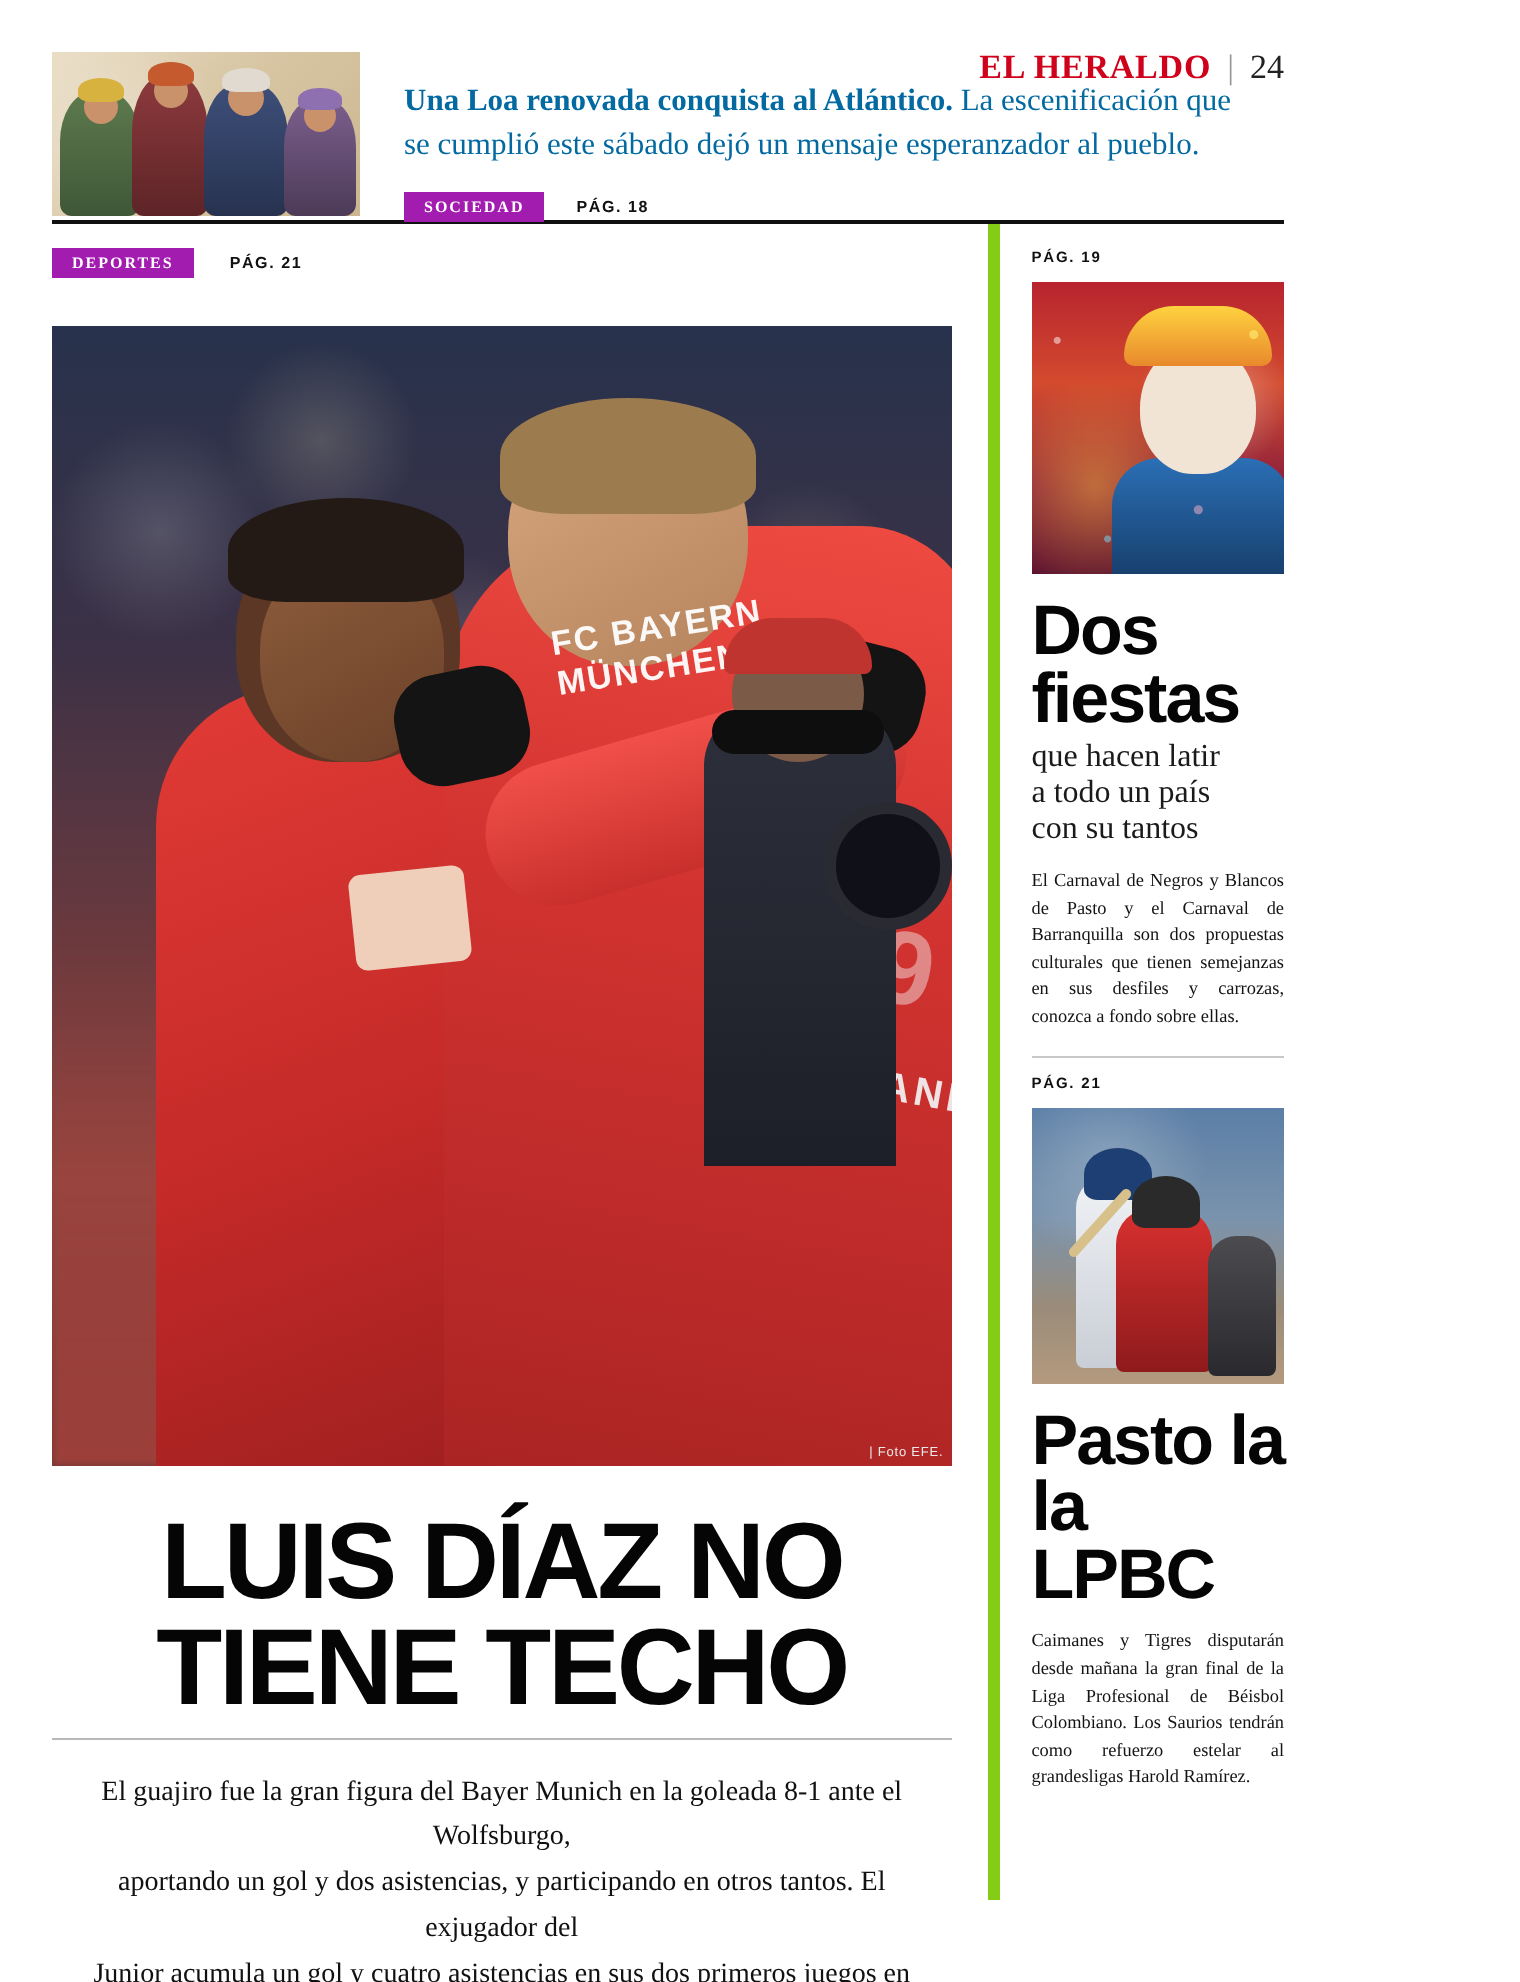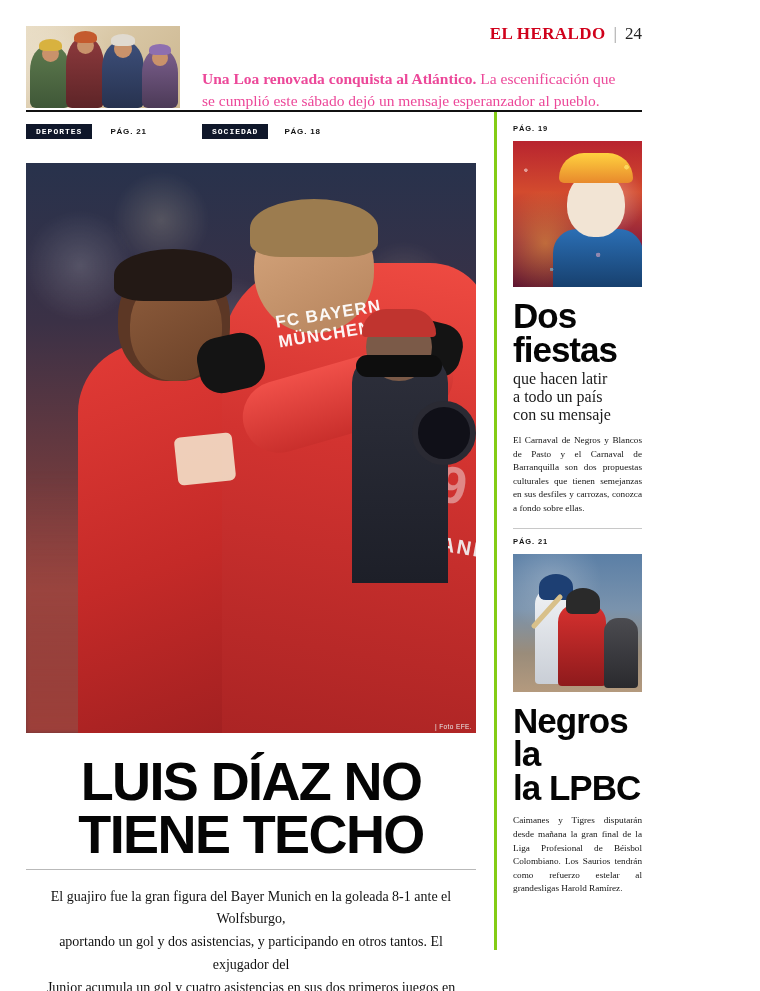--- a/index.html
+++ b/index.html
@@ -101,37 +101,36 @@
   .t4 { left: 123px;bottom: 53px; width: 22px; height: 11px; background:#8e6fb0; }
 
   .promo-text {
     margin-left: 22px;
     padding-top: 18px;
     max-width: 470px;
   }
   .promo-head {
     font-size: 15.5px;
     line-height: 1.42;
-    color: #ec4899;
+    color: #0369a1;
     font-family: "Liberation Serif", serif;
-    margin-top: 28px;
   }
   .promo-head b { font-weight: bold; }
   .promo-head .light { font-weight: normal; }
 
   .tagrow {
     margin-top: 12px;
     display: flex;
     align-items: center;
     gap: 16px;
   }
   .tag {
-    background: #0f172a;
+    background: #a21caf;
     color: #fff;
-    font-family: Liberation Mono, monospace;
+    font-family: Liberation Serif, serif;
     font-size: 8px;
     font-weight: bold;
     letter-spacing: 1px;
     padding: 3px 10px 3px 10px;
     display: inline-block;
   }
   .pagref {
     font-family: "Liberation Sans", sans-serif;
     font-size: 8px;
     font-weight: bold;
@@ -152,21 +151,21 @@
     width: 538px;
     padding-top: 12px;
     padding-right: 18px;
     box-sizing: border-box;
   }
   .col-side {
     width: 168px;
     padding-top: 12px;
     padding-left: 16px;
     box-sizing: border-box;
-    border-left: 3px solid #84cc16;
+    border-left: 6px solid #84cc16;
   }
 
   
   .main-tagrow {
     display: flex;
     align-items: center;
     gap: 18px;
     margin-bottom: 24px;
   }
 
@@ -623,42 +622,42 @@
           <div class="sp1-conf"></div>
         </div>
 
         <div class="side-head">
           <span>Dos</span>
           <span>fiestas</span>
         </div>
         <div class="side-sub">
           <span>que hacen latir</span>
           <span>a todo un país</span>
-          <span>con su mensaje</span>
+          <span>con su tantos</span>
         </div>
         <div class="side-body">El Carnaval de Negros y Blancos de Pasto y el Carnaval de Barranquilla son dos propuestas culturales que tienen semejanzas en sus desfiles y carrozas, conozca a fondo sobre ellas.</div>
       </div>
 
       <hr class="side-rule">
 
       <div class="side-block">
         <div class="side-pagref">PÁG. 21</div>
 
         <div class="side-photo-2">
           <div class="sp2-bg"></div>
           <div class="sp2-batter"></div>
           <div class="sp2-batter-helm"></div>
           <div class="sp2-bat"></div>
           <div class="sp2-catcher"></div>
           <div class="sp2-catcher-helm"></div>
           <div class="sp2-ump"></div>
         </div>
 
         <div class="side-head">
-          <span>Negros la</span>
+          <span>Pasto la</span>
           <span>la LPBC</span>
         </div>
         <div class="side-body">Caimanes y Tigres disputarán desde mañana la gran final de la Liga Profesional de Béisbol Colombiano. Los Saurios tendrán como refuerzo estelar al grandesligas Harold Ramírez.</div>
       </div>
 
     </div>
   </div>
 </div>
 
 </body></html>

